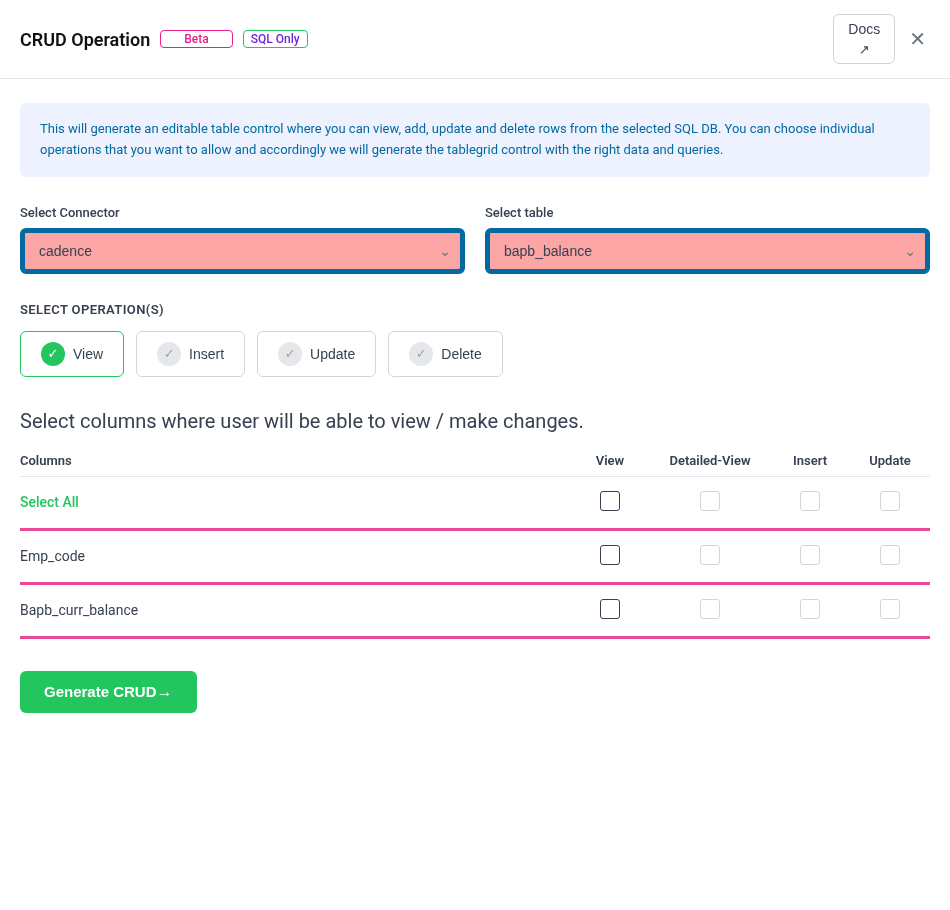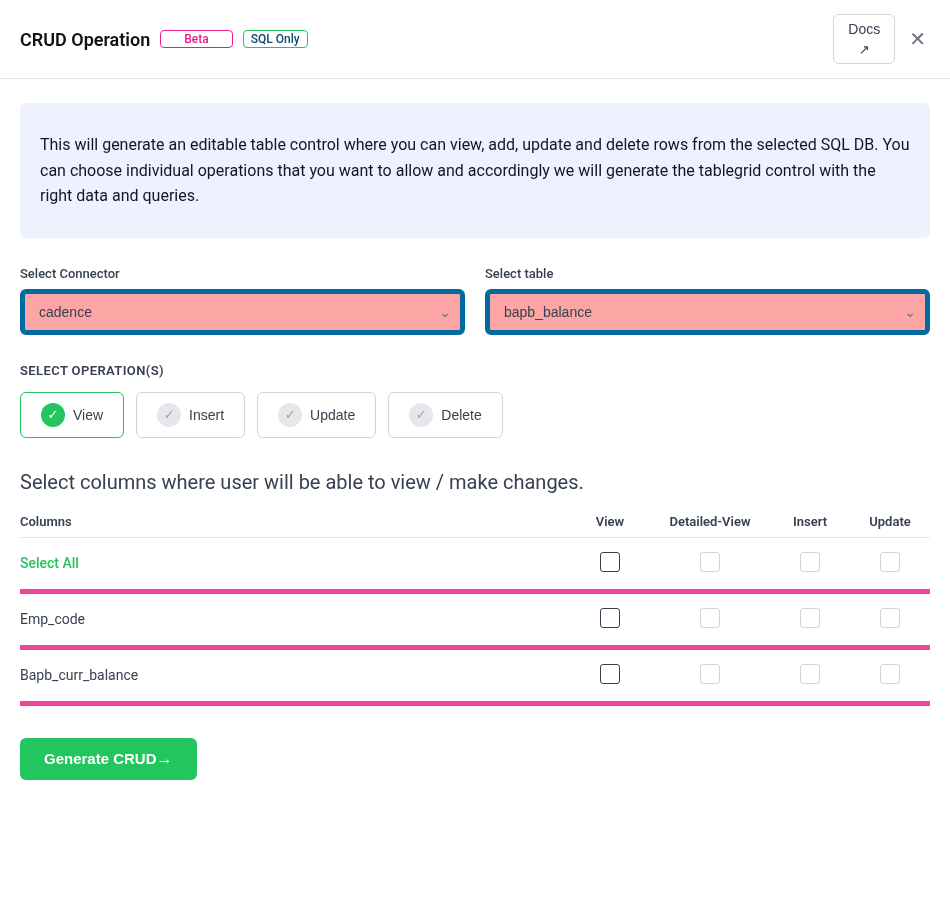--- a/index.html
+++ b/index.html
@@ -30,21 +30,21 @@
       border: 1.5px solid #e91e8c;
       color: #e91e8c;
       border-radius: 4px;
       padding: 1px 23px;
       font-size: 12px;
       font-weight: 500;
     }
 
     .badge-sql {
       border: 1.5px solid #22c55e;
-      color: #0c4a6e;
+      color: #6d28d9;
       border-radius: 4px;
       padding: 1px 7px;
       font-size: 12px;
       font-weight: 500;
     }
 
     .header-spacer { flex: 1; }
 
     .docs-button {
       display: flex;
@@ -69,23 +69,23 @@
       padding: 4px;
     }
 
     .main-content {
       padding: 24px 20px;
     }
 
     .info-banner {
       background: #eef2ff;
       border-radius: 6px;
-      padding: 29px 20px;
-      color: #0f172a;
-      font-size: 16px;
+      padding: 16px 20px;
+      color: #0369a1;
+      font-size: 13px;
       line-height: 1.6;
       margin-bottom: 28px;
     }
 
     .selectors-row {
       display: flex;
       gap: 20px;
       margin-bottom: 28px;
     }
 
@@ -203,21 +203,21 @@
       padding: 8px 0;
       border-bottom: 1px solid #e5e7eb;
     }
 
     .columns-table th:not(:first-child) {
       text-align: center;
     }
 
     .columns-table td {
       padding: 14px 0;
-      border-bottom: 5px solid #ec4899;
+      border-bottom: 3px solid #ec4899;
     }
 
     .columns-table td:not(:first-child) {
       text-align: center;
     }
 
     .col-name {
       font-size: 14px;
       color: #374151;
     }

